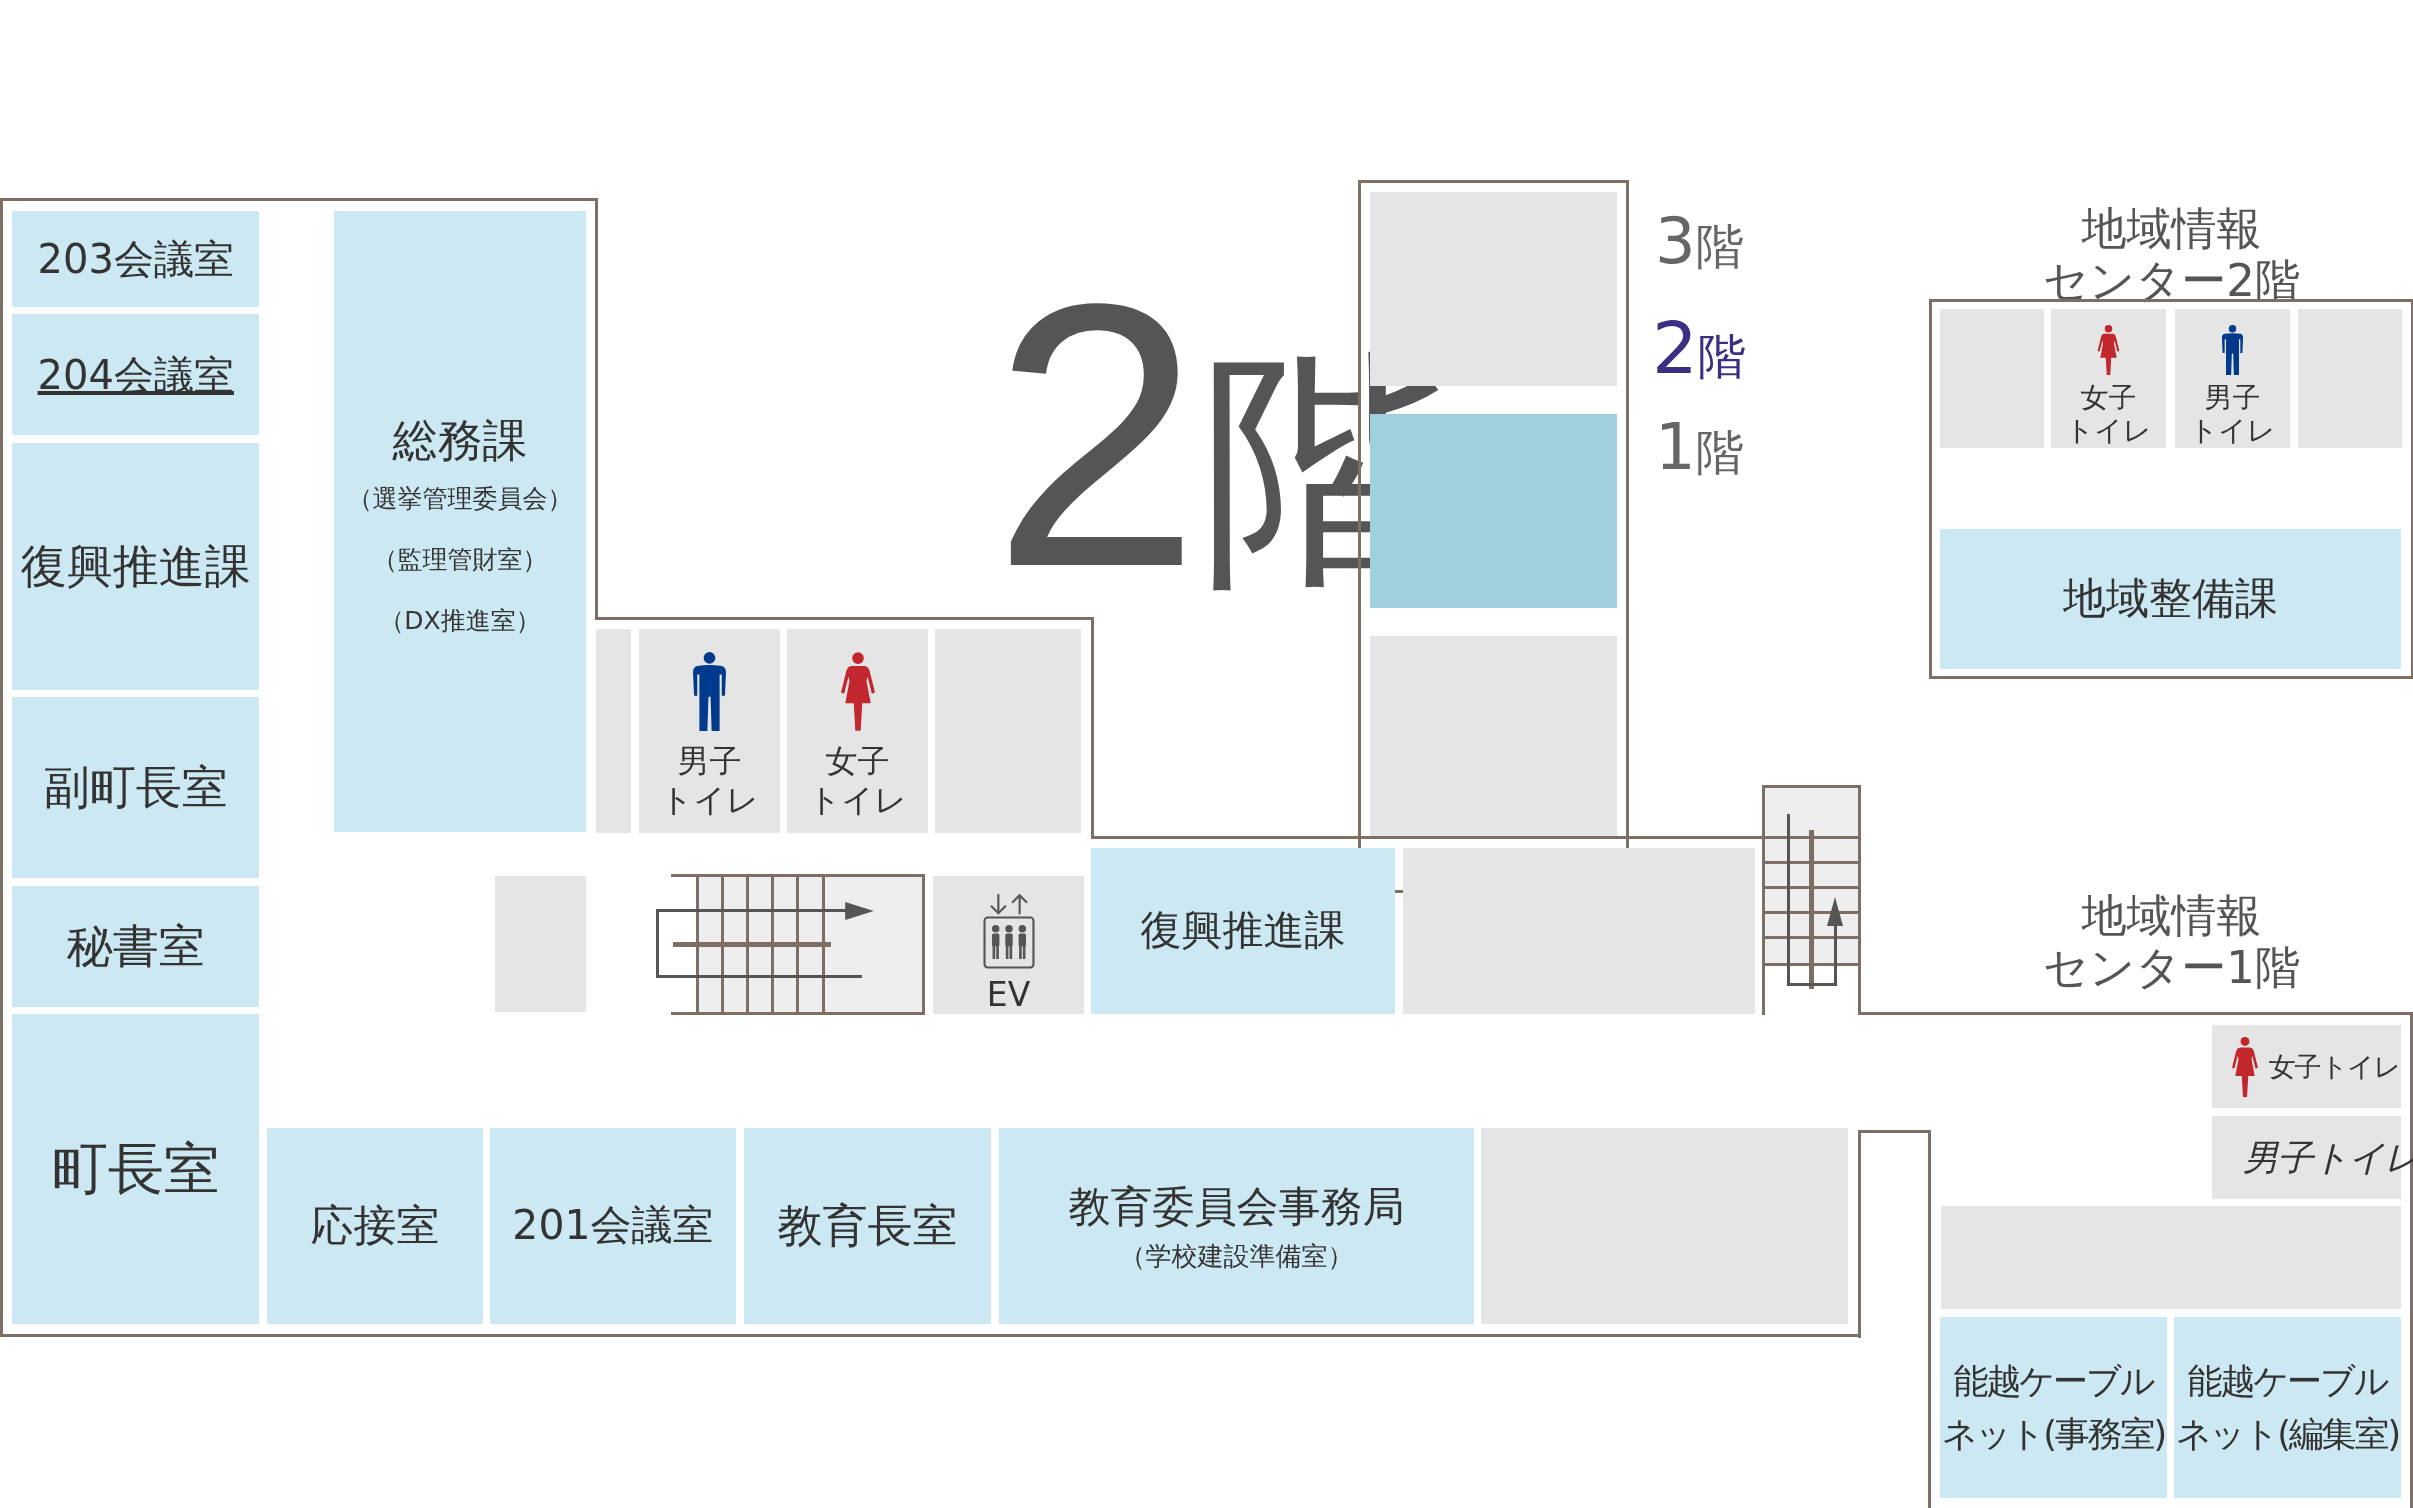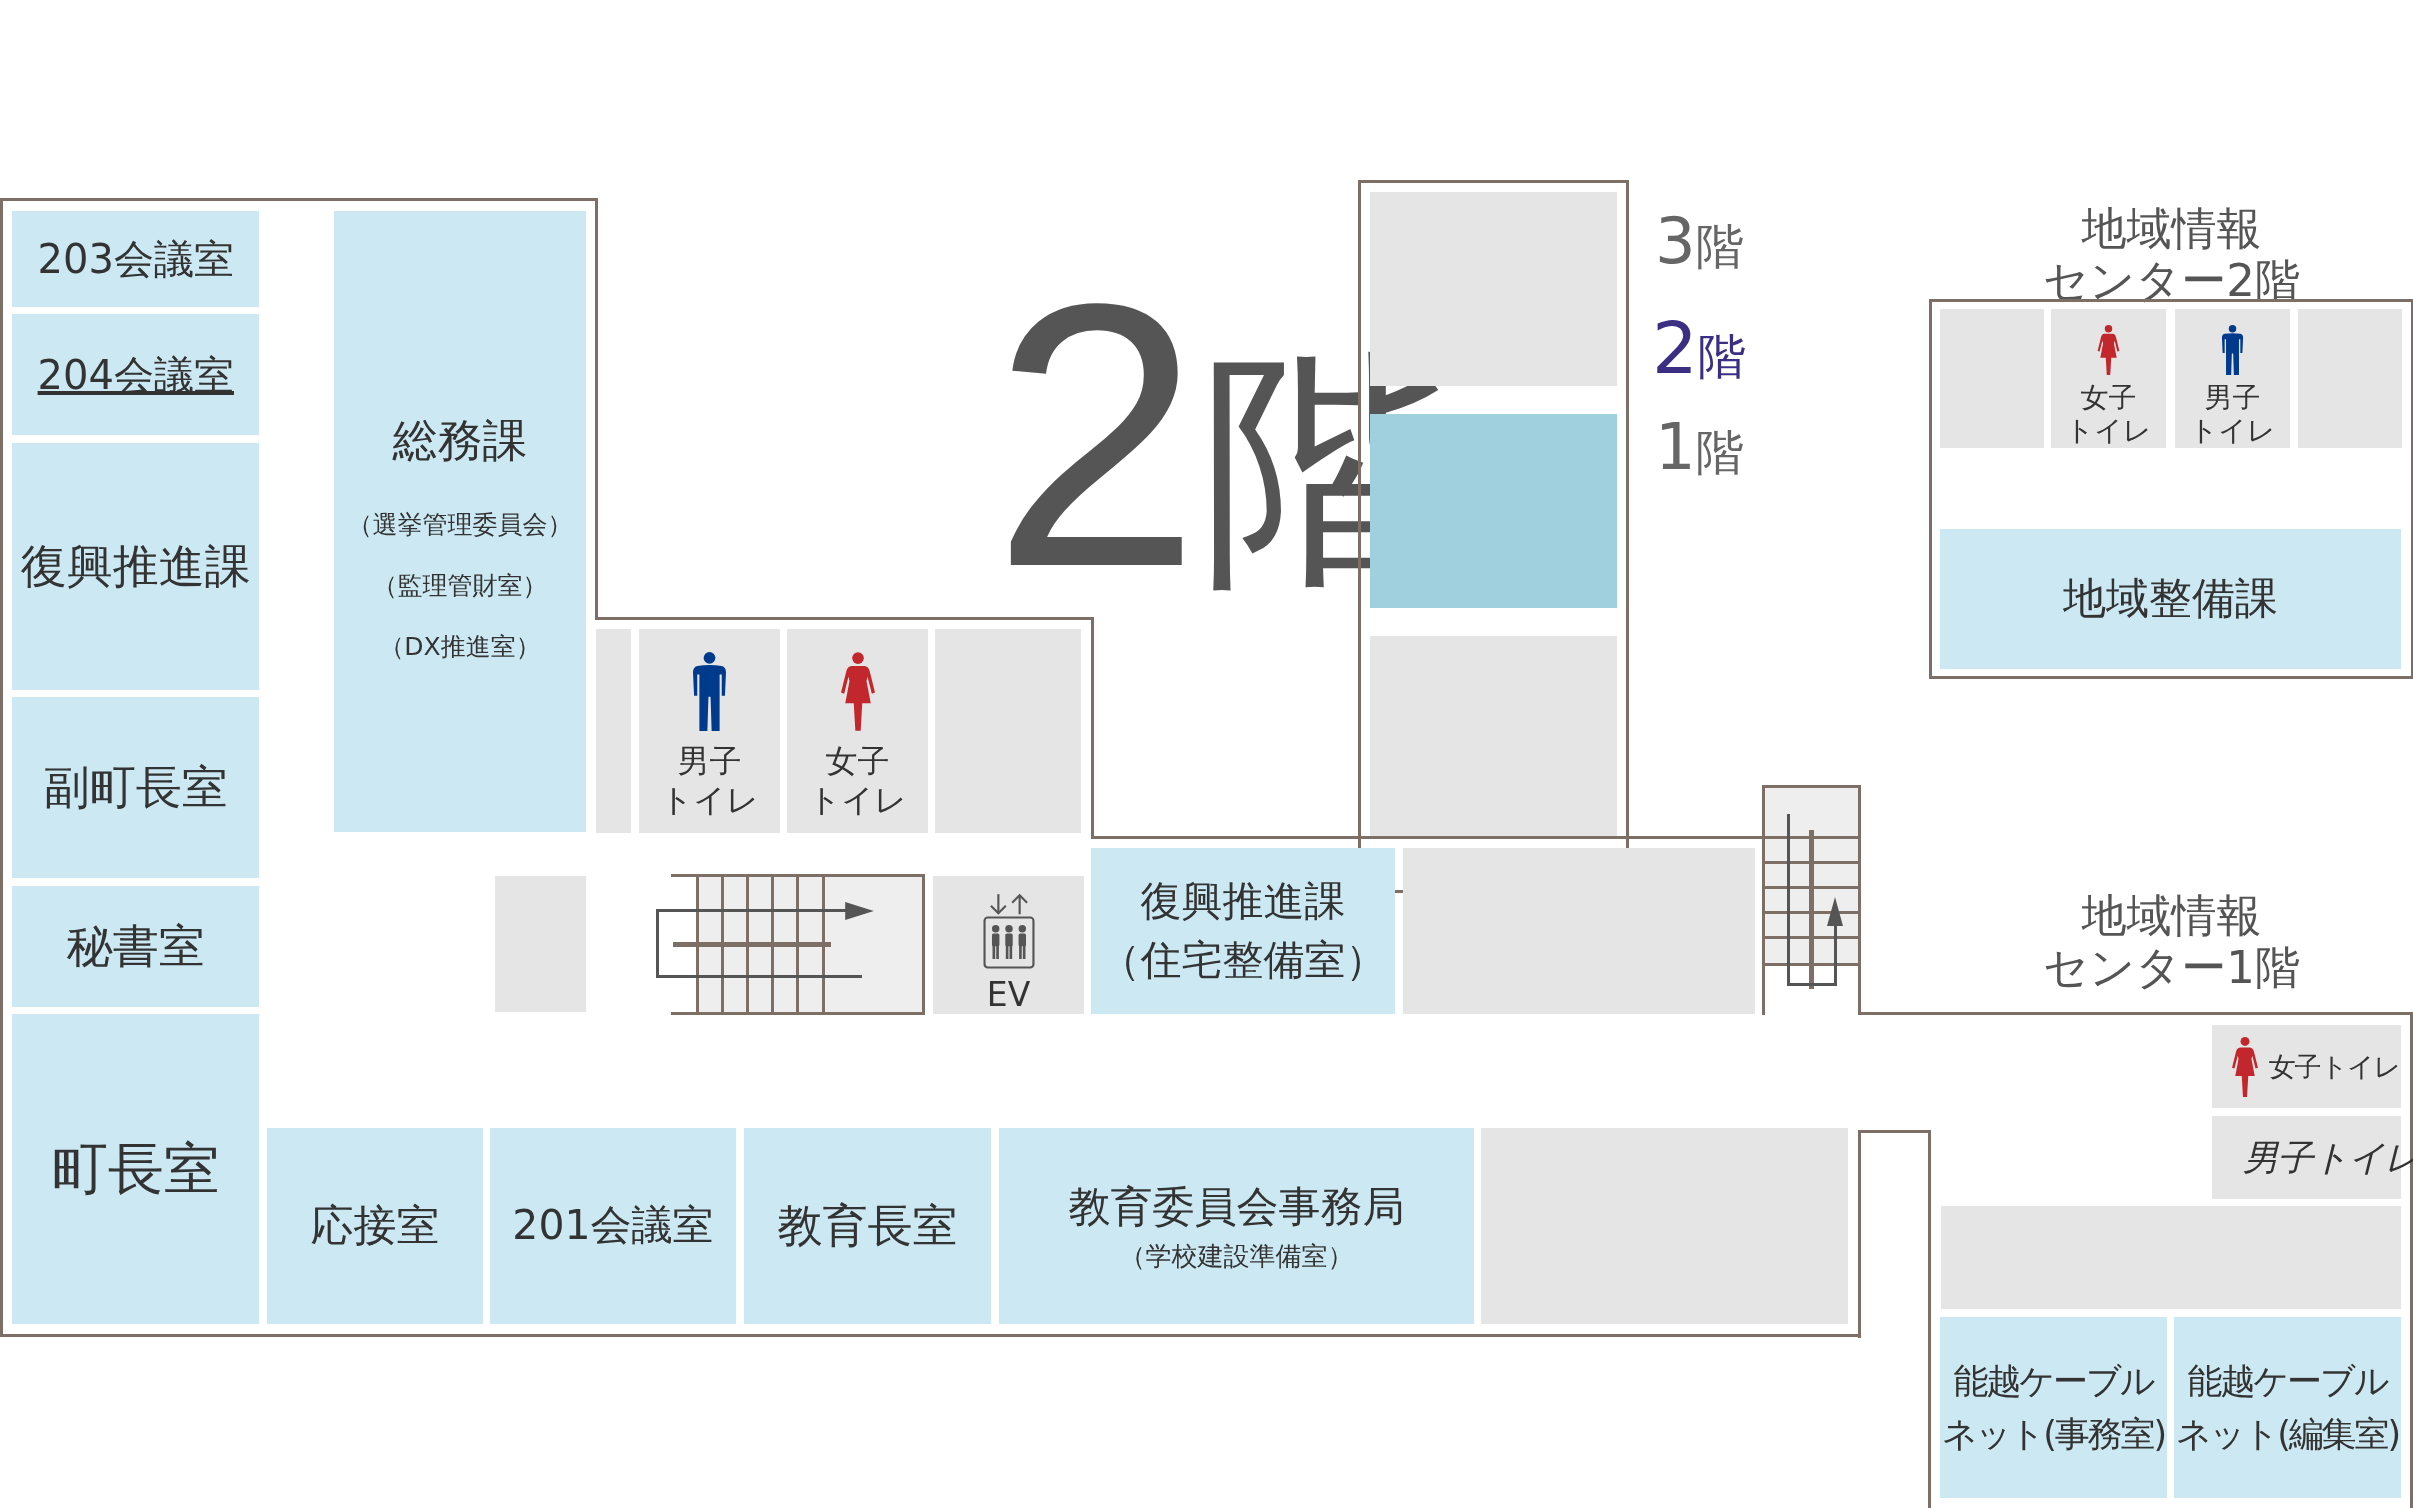--- a/index.html
+++ b/index.html
@@ -79,21 +79,21 @@
   <span class="lbl" style="font-size:46px;">副町長室</span>
 </div>
 <div class="room blue" style="left:12.3px; top:886px; width:247px; height:121px;">
   <span class="lbl" style="font-size:46px;">秘書室</span>
 </div>
 <div class="room blue" style="left:12.3px; top:1014px; width:247px; height:310px;">
   <span class="lbl" style="font-size:56px;">町長室</span>
 </div>
 
 <div class="room blue" style="left:334px; top:211px; width:252px; height:621px; justify-content:flex-start; padding-top:204px;">
-  <span class="lbl" style="font-size:45px; margin-bottom:27px;">総務課</span>
+  <span class="lbl" style="font-size:45px; margin-bottom:1px;">総務課</span>
   <span class="lbl fs-sub" style="font-size:25px; line-height:2.45;">（選挙管理委員会）</span>
   <span class="lbl fs-sub" style="font-size:25px; line-height:2.45;">（監理管財室）</span>
   <span class="lbl fs-sub" style="font-size:25px; line-height:2.45;">（DX推進室）</span>
 </div>
 
 <div class="abs gray" style="left:596px; top:629px; width:35px; height:204px;"></div>
 
 <div class="room gray" style="left:639px; top:629px; width:141px; height:204px; justify-content:flex-start; padding-top:22.5px;">
   <svg width="33" height="79" viewBox="0 0 62 148">
     <circle cx="31" cy="11" r="11" fill="#003a8c"></circle>
@@ -158,21 +158,20 @@
         <rect x="68" y="78" width="14" height="24" rx="3"></rect>
         <rect x="69" y="100" width="5" height="26"></rect>
         <rect x="76" y="100" width="5" height="26"></rect>
     </g>
   </svg>
   <span class="lbl" style="font-size:33px; margin-top:4.3px;">EV</span>
 </div>
 
 <div class="room blue" style="left:1091px; top:848px; width:304px; height:166px;">
   <span class="lbl" style="font-size:41px; line-height:1.45;">復興推進課</span>
-  <span class="lbl" style="font-size:41px; line-height:1.45;">（住宅整備室）</span>
 </div>
 
 <div class="abs gray" style="left:1403px; top:848px; width:352px; height:166px;"></div>
 
 <div>
   <div class="abs lightgray" style="left:1765px; top:787px; width:94px; height:177px;"></div>
   <div class="stair-line" style="left:1762px; top:785px; width:98px; height:3.2px;"></div>
   <div class="stair-line" style="left:1762px; top:785px; width:2.7px; height:230px;"></div>
   <div class="stair-line" style="left:1858px; top:785px; width:2.7px; height:230px;"></div>
   <div class="stair-line" style="left:1763px; top:836px; width:95px; height:2.7px;"></div>

